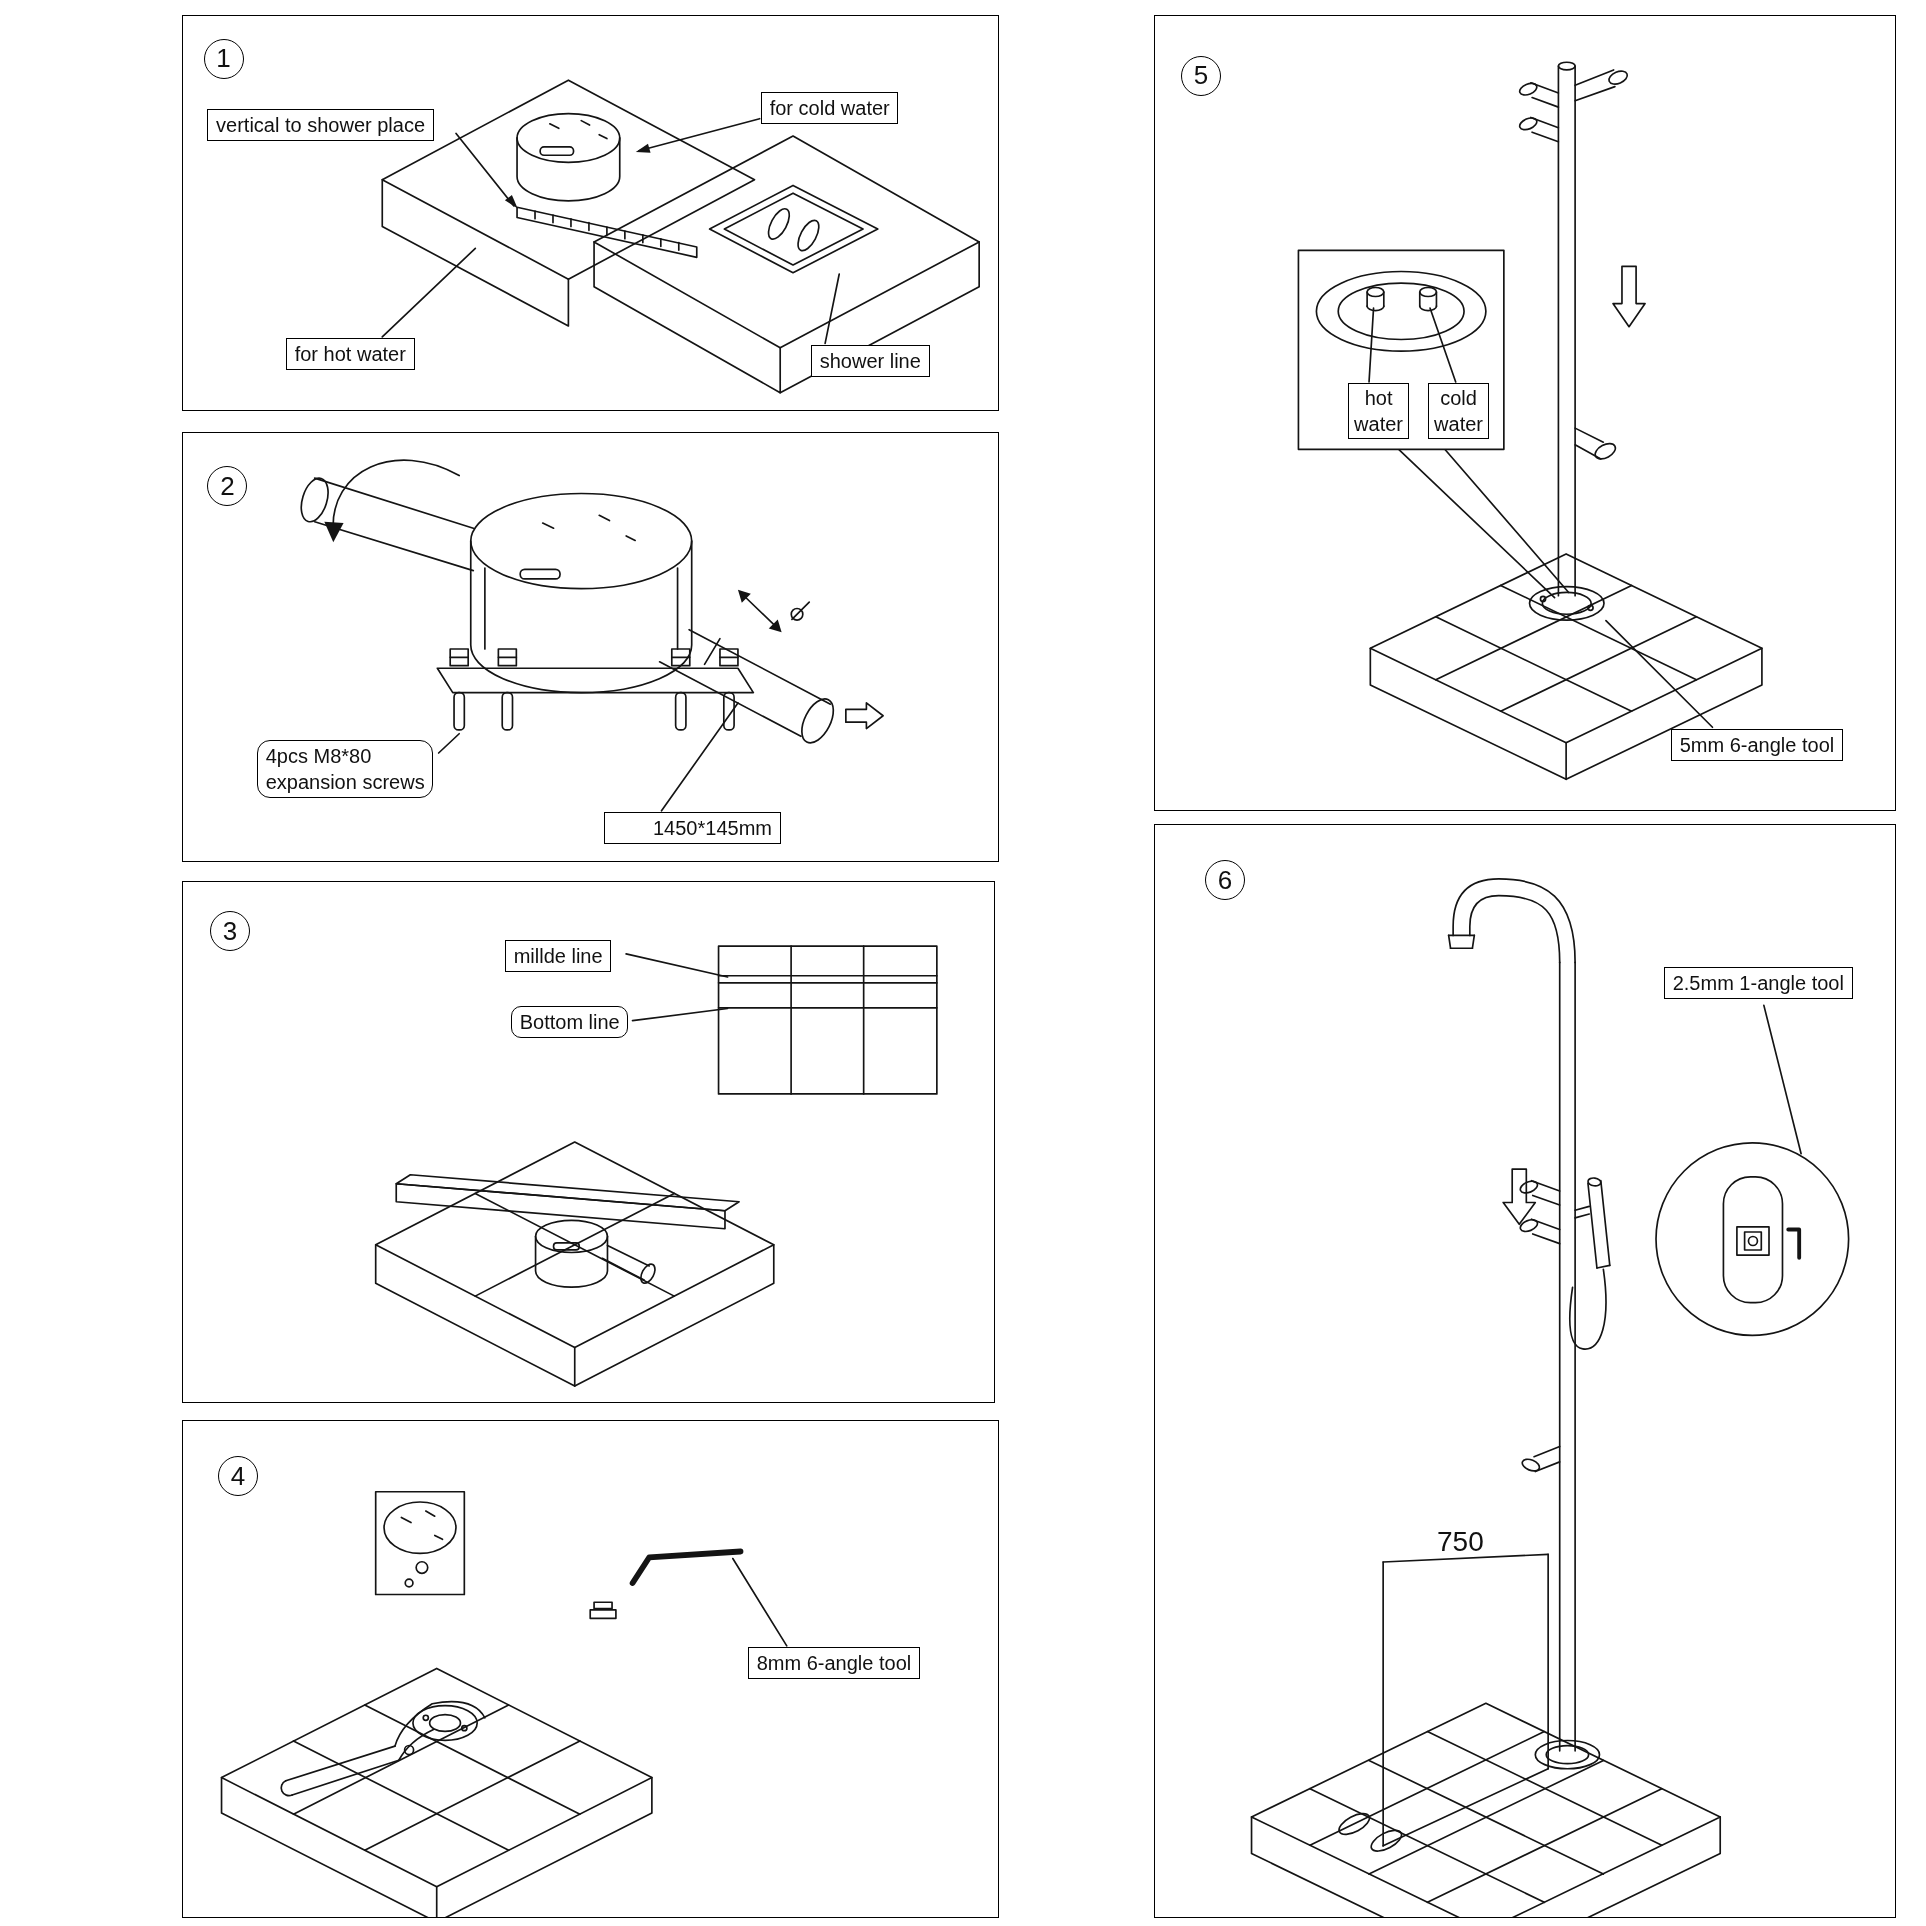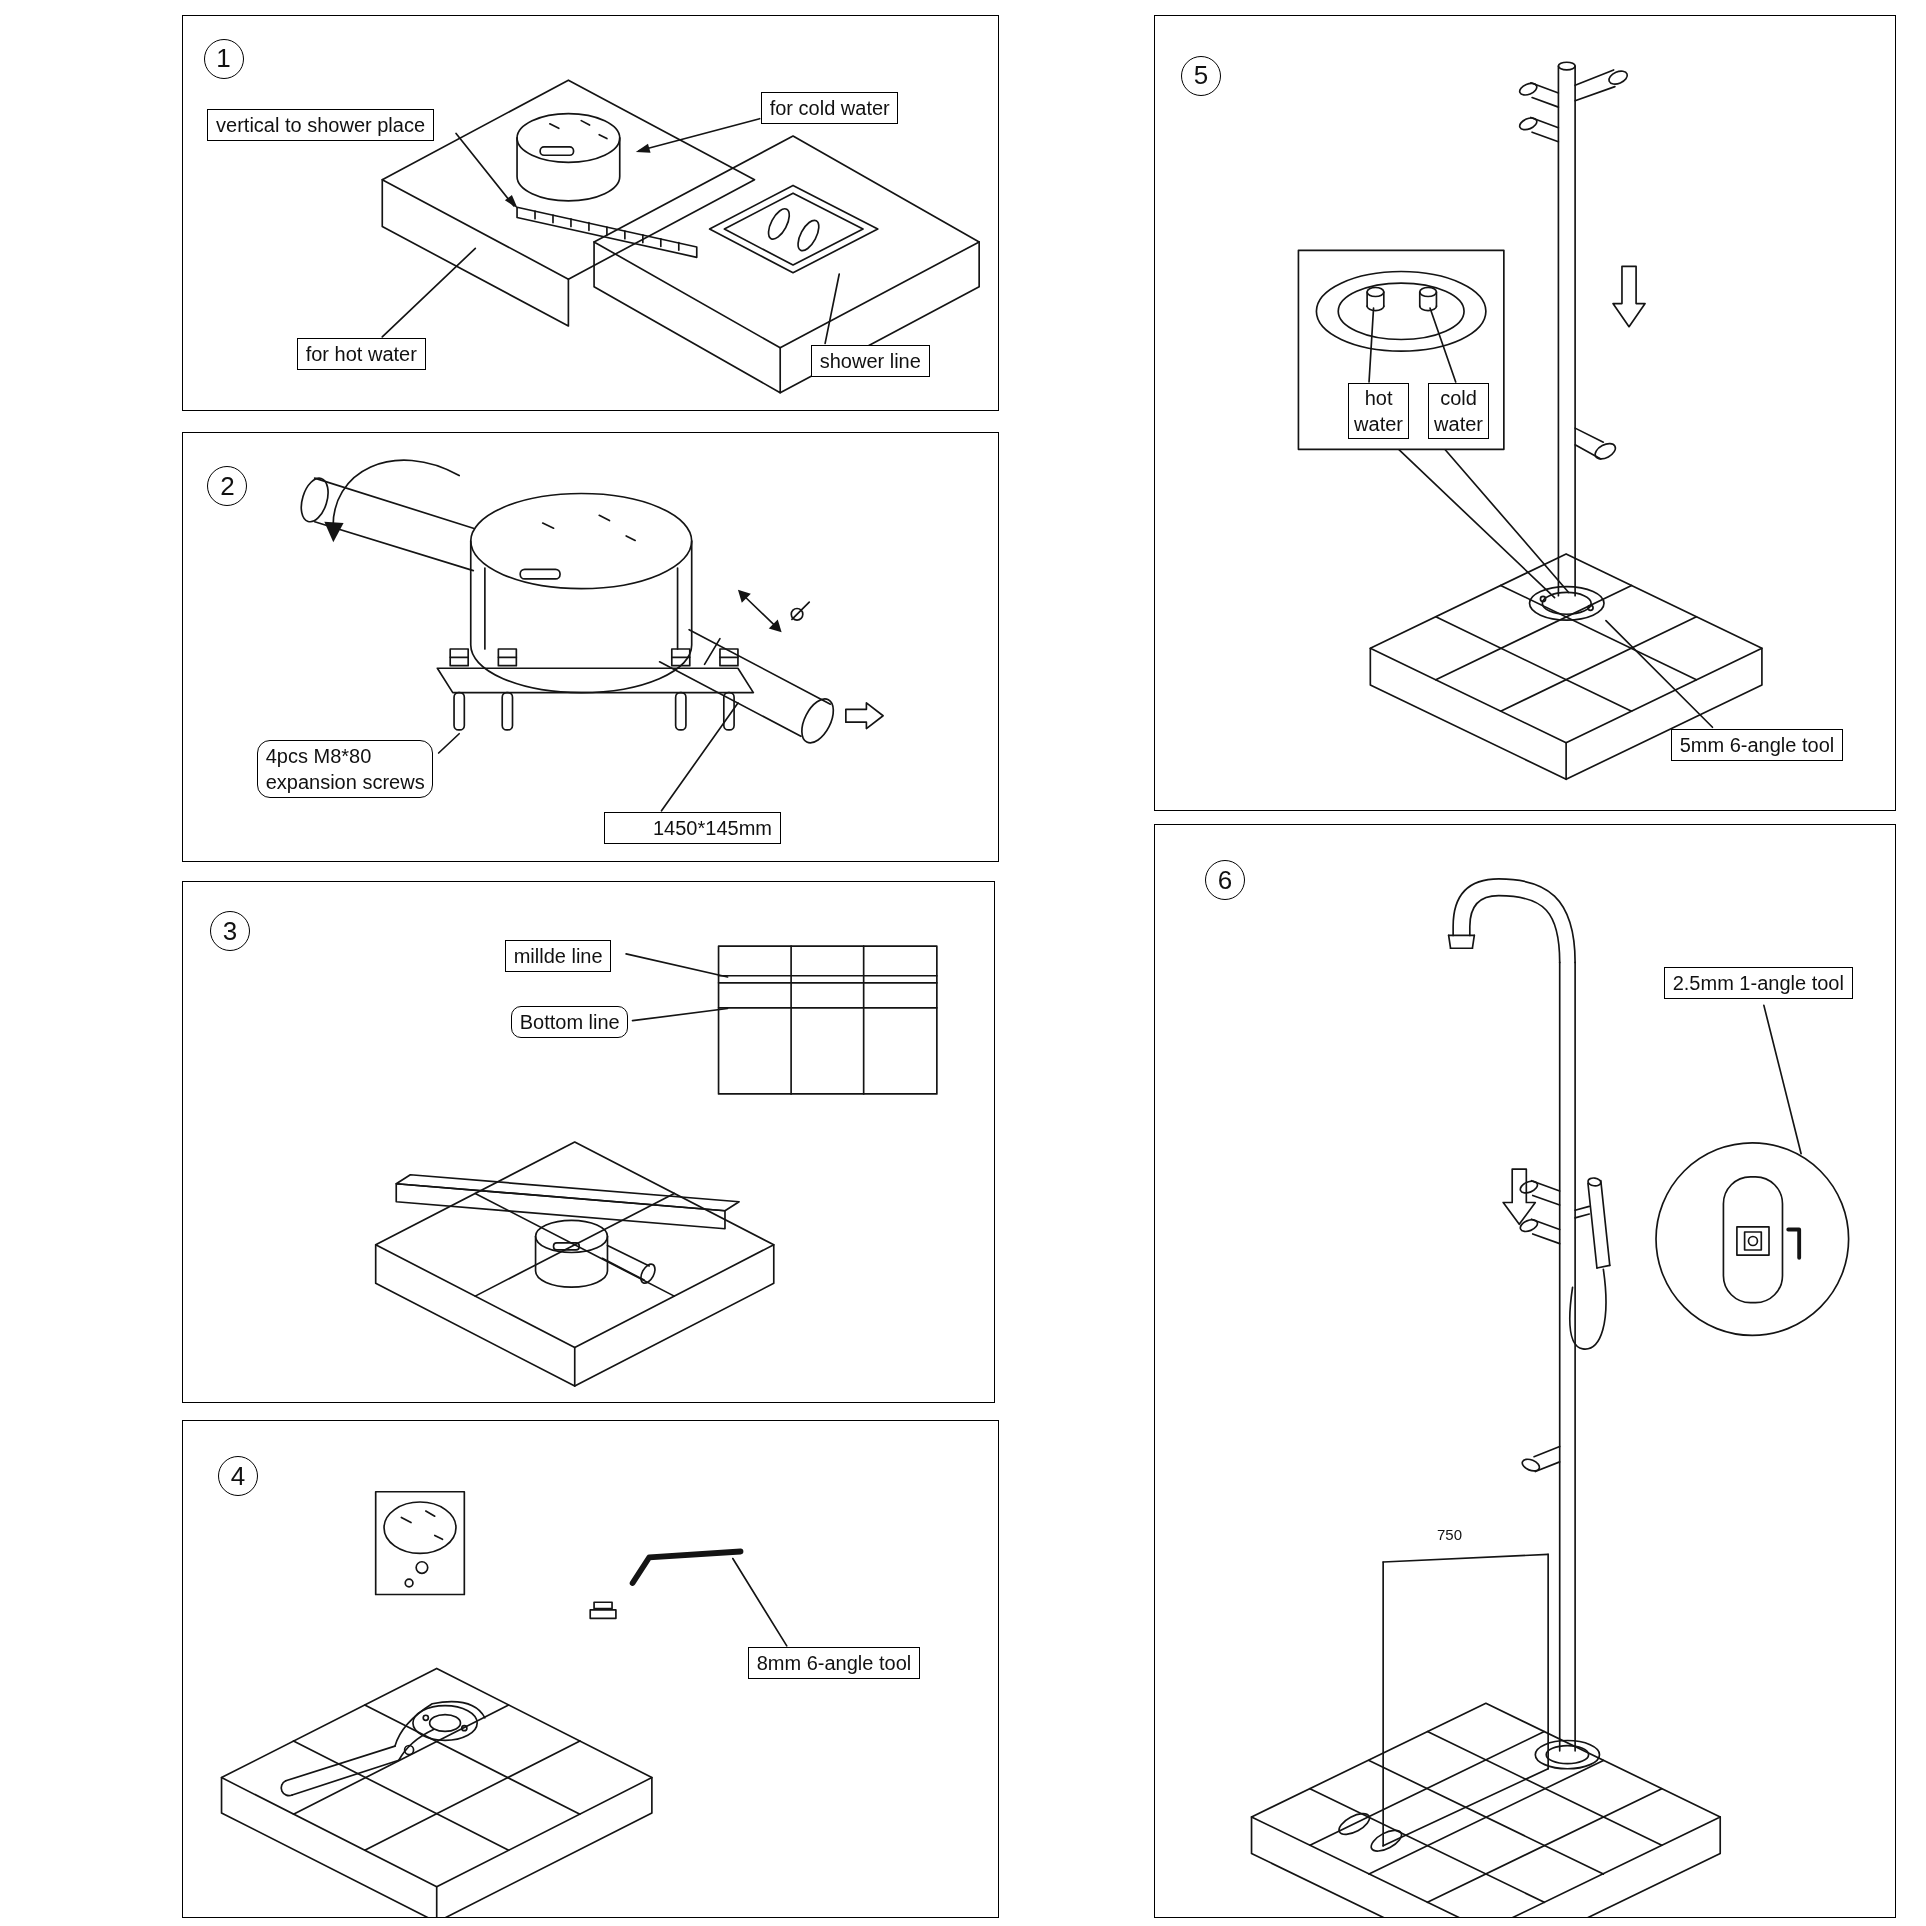--- a/index.html
+++ b/index.html
@@ -19,21 +19,21 @@
   svg .thick2{stroke-width:6;}
   .num{
     position:absolute;width:40px;height:40px;border:1.9px solid #000;border-radius:50%;
     display:flex;align-items:center;justify-content:center;font-size:26px;background:#fff;z-index:3;
   }
   .co{
     position:absolute;border:1.3px solid #000;padding:1.9px 7.7px;font-size:20px;line-height:1.3;
     white-space:pre-line;background:#fff;z-index:3;
   }
   .co.small{font-size:20px;padding:1.3px 5.1px;}
-  .plain{position:absolute;font-size:15px;z-index:3;}
+  .plain{position:absolute;font-size:28px;z-index:3;}
 </style>
 </head>
 <body>
 
 <div class="sheet">
 
   <div class="panel" style="left:182px;top:14.8px;width:817px;height:396px;">
     <div class="num" style="left:20.5px;top:23px;">1</div>
     <svg width="817" height="396" viewBox="0 0 1272 617">
       <g>
@@ -73,21 +73,21 @@
         <polyline points="425,183 515,296"></polyline>
         <polygon class="fill" points="521,300 512,279 501,287"></polygon>
         <polyline points="898,160 710,210"></polyline>
         <polygon class="fill" points="705,212 728,213 724,199"></polygon>
         <polyline points="310,500 455,362"></polyline>
         <polyline points="1000,510 1022,402"></polyline>
       </g>
     </svg>
     <div class="co" style="left:24.4px;top:93px;">vertical to shower place</div>
     <div class="co" style="left:578px;top:76px;">for cold water</div>
-    <div class="co" style="left:103px;top:322px;margin-left:11px;">for hot water</div>
+    <div class="co" style="left:103px;top:322px;">for hot water</div>
     <div class="co" style="left:628px;top:329px;">shower line</div>
   </div>
 
   <div class="panel" style="left:182px;top:432px;width:817px;height:430px;">
     <div class="num" style="left:24.4px;top:33px;">2</div>
     <svg width="817" height="430" viewBox="0 0 1272 669">
       <g>
         <ellipse cx="620" cy="168" rx="172" ry="74"></ellipse>
         <path d="M 448,168 L 448,330 A 172,74 0 0 0 792,330 L 792,168"></path>
         <line x1="470" y1="210" x2="470" y2="336"></line>

